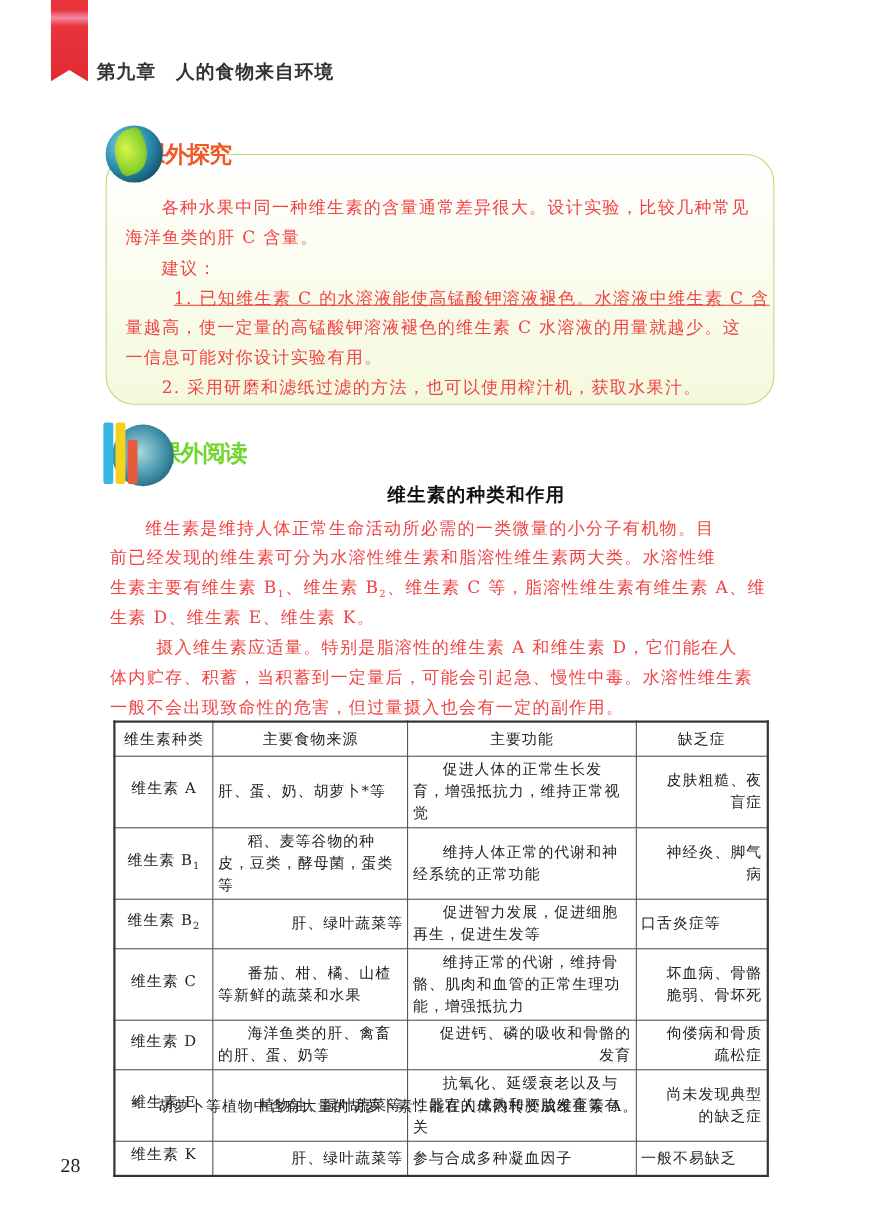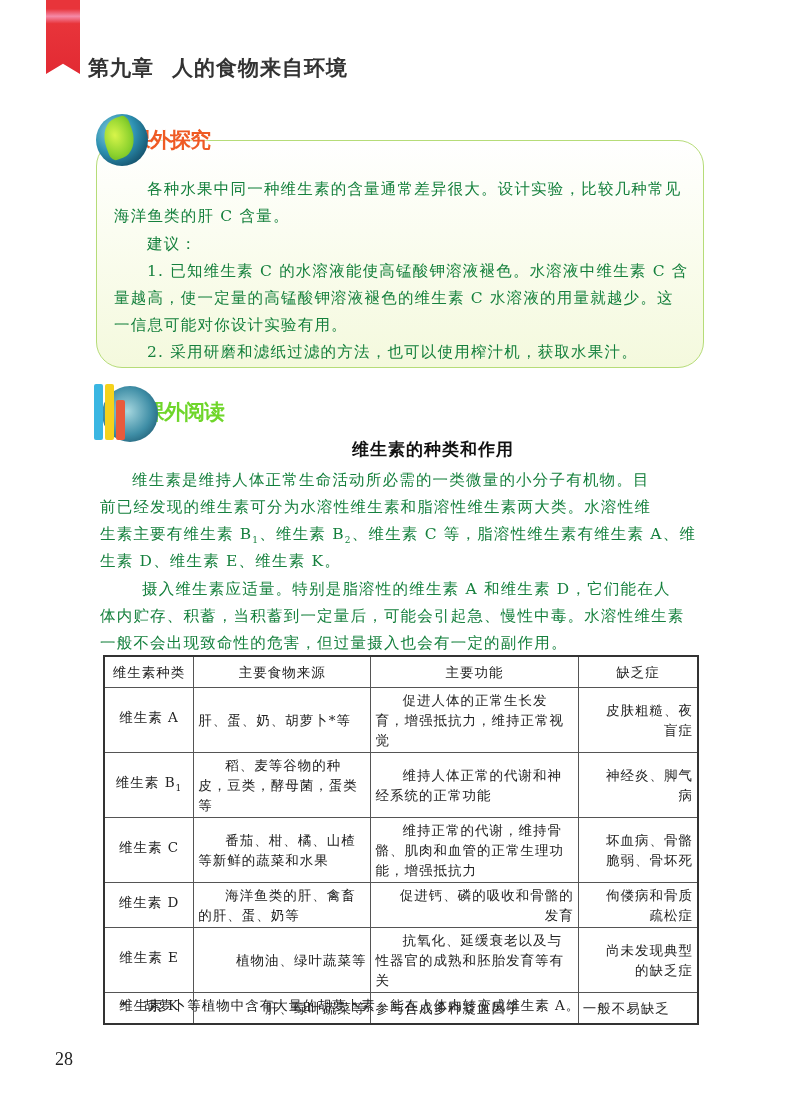--- a/index.html
+++ b/index.html
@@ -7,21 +7,21 @@
     width: 800px; height: 1120px; background: #ffffff; position: relative; overflow: hidden;
     font-family: "DejaVu Serif", "Liberation Serif", serif; color: #222;
   }
   .ribbon {
     position: absolute; left: 46px; top: 0; width: 34px; height: 74px;
     background: linear-gradient(180deg, #e8343a 0%, #e8343a 12%, #f58aa8 22%, #e8343a 32%, #e22a33 100%);
     clip-path: polygon(0 0, 100% 0, 100% 100%, 50% 86%, 0 100%);
   }
   .chapter {
     position: absolute; left: 88px; top: 54px; font-family: "DejaVu Sans", "Liberation Sans", sans-serif;
-    font-size: 21px; color: #333; letter-spacing: 1px; font-weight: bold;
+    font-size: 17px; color: #333; letter-spacing: 1px; font-weight: bold;
   }
   .chapter .gap { display: inline-block; width: 18px; }
 
   .explore-box {
     position: absolute; left: 96px; top: 140px; width: 606px; height: 226px;
     border: 1.5px solid #b6dc78; border-radius: 26px;
     background: linear-gradient(180deg, #ffffff 0%, #fbfdf1 40%, #f4f9dd 100%);
   }
   .badge {
     position: absolute; display: flex; align-items: center;
@@ -48,21 +48,21 @@
     position: absolute; left: 8px; top: 4px; width: 56px; height: 56px; border-radius: 50%;
     background: radial-gradient(circle at 45% 45%, #a8d8e0 0%, #3f8ea6 55%, #1e5a72 85%, #c7e3ea 100%);
   }
   .books .b { position: absolute; top: 2px; width: 9px; height: 56px; border-radius: 2px; }
   .books .b1 { left: 0; background: #3ab6e2; }
   .books .b2 { left: 11px; background: #f5d21c; }
   .books .b3 { left: 22px; top: 18px; height: 40px; background: #e95a3c; }
   .badge-read .badge-title { color: #6fd62a; margin-left: -10px; text-shadow: 0 0 2px #fff, 0 0 3px #fff; }
 
   .p {
-    position: absolute; font-size: 15.5px; line-height: 27px; letter-spacing: 1.2px; color: #15803d;
+    position: absolute; font-size: 15.5px; line-height: 27px; letter-spacing: 1.2px; color: #ef4444;
   }
   .article-title {
     position: absolute; left: 352px; top: 438px; font-family: "DejaVu Sans", "Liberation Sans", sans-serif;
     font-size: 17px; font-weight: bold; letter-spacing: 1px; color: #111;
   }
 
   table.vit {
     position: absolute; left: 103px; top: 655px; width: 596px; border-collapse: collapse;
     font-size: 13.5px; color: #222; border: 2px solid #333;
   }
@@ -100,21 +100,21 @@
 <div class="badge badge-explore">
   <div class="globe">
       <div class="leaf"></div>
     </div>
   <span class="badge-title">课外探究</span>
 </div>
 
 <div class="p" style="left:147px; top:176px;">各种水果中同一种维生素的含量通常差异很大。设计实验，比较几种常见</div>
 <div class="p" style="left:114px; top:203px;">海洋鱼类的肝 C 含量。</div>
 <div class="p" style="left:147px; top:231px;">建议：</div>
-<div class="p" style="left:147px; top:258px;">1. 已知维生素 C 的水溶液能使高锰酸钾溶液褪色。水溶液中维生素 C 含</div>
+<div class="p" style="left:158px; top:258px;text-decoration:underline;">1. 已知维生素 C 的水溶液能使高锰酸钾溶液褪色。水溶液中维生素 C 含</div>
 <div class="p" style="left:114px; top:285px;">量越高，使一定量的高锰酸钾溶液褪色的维生素 C 水溶液的用量就越少。这</div>
 <div class="p" style="left:114px; top:312px;">一信息可能对你设计实验有用。</div>
 <div class="p" style="left:147px; top:339px;">2. 采用研磨和滤纸过滤的方法，也可以使用榨汁机，获取水果汁。</div>
 
 <div class="badge badge-read">
   <div class="books">
     <div class="disc"></div>
     <div class="b b1"></div>
       <div class="b b2"></div>
       <div class="b b3"></div>
@@ -147,20 +147,26 @@
       <td class="c2 center">肝、蛋、奶、胡萝卜*等</td>
       <td class="c3 indent">促进人体的正常生长发育，增强抵抗力，维持正常视觉</td>
       <td class="c4 indent1">皮肤粗糙、夜盲症</td>
     </tr>
     <tr style="height:41px;">
       <td class="c1"><span>维生素 B</span><sub>1</sub></td>
       <td class="c2 indent">稻、麦等谷物的种皮，豆类，酵母菌，蛋类等</td>
       <td class="c3 indent">维持人体正常的代谢和神经系统的正常功能</td>
       <td class="c4 indent1">神经炎、脚气病</td>
     </tr>
+    <tr style="height:45px;">
+      <td class="c1"><span>维生素 B</span><sub>2</sub></td>
+      <td class="c2 indent1">肝、绿叶蔬菜等</td>
+      <td class="c3 indent">促进智力发展，促进细胞再生，促进生发等</td>
+      <td class="c4 center">口舌炎症等</td>
+    </tr>
     <tr style="height:63px;">
       <td class="c1"><span>维生素 C</span><sub></sub></td>
       <td class="c2 indent">番茄、柑、橘、山楂等新鲜的蔬菜和水果</td>
       <td class="c3 indent">维持正常的代谢，维持骨骼、肌肉和血管的正常生理功能，增强抵抗力</td>
       <td class="c4 indent1">坏血病、骨骼脆弱、骨坏死</td>
     </tr>
     <tr style="height:44px;padding-left:16px;">
       <td class="c1"><span>维生素 D</span><sub></sub></td>
       <td class="c2 indent">海洋鱼类的肝、禽畜的肝、蛋、奶等</td>
       <td class="c3 indent1">促进钙、磷的吸收和骨骼的发育</td>

